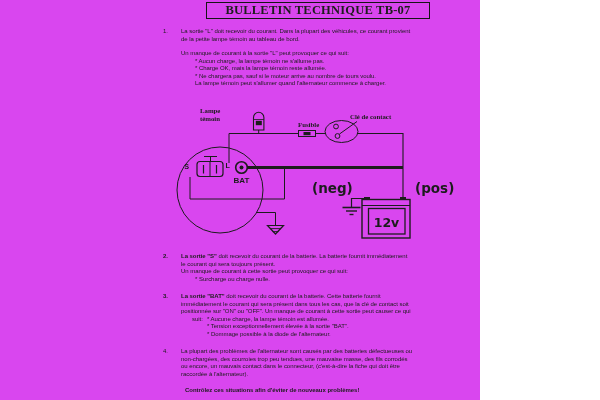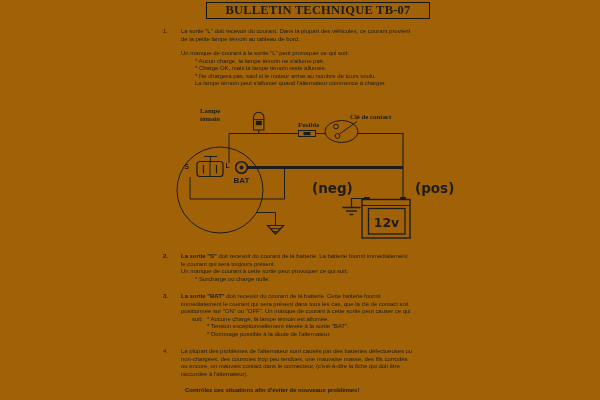--- a/index.html
+++ b/index.html
@@ -1,16 +1,16 @@
 <!DOCTYPE html>
 <html><head>
 <meta charset="utf-8">
 <style>
   html,body{margin:0;padding:0;background:#fff;}
-  .page{position:relative;width:600px;height:400px;background:#a16207;color:#1c1c1c;
+  .page{position:relative;width:480px;height:400px;background:#d946ef;color:#1c1c1c;
         font-family:"Liberation Sans",sans-serif;overflow:hidden;}
   .title-box{position:absolute;left:206px;top:2px;width:222px;height:15px;
              border:1.4px solid #151515;display:flex;align-items:center;justify-content:center;
              font-family:"Liberation Serif",serif;font-weight:bold;font-size:12.5px;letter-spacing:.2px;}
   .ln{position:absolute;font-size:6px;line-height:7.6px;letter-spacing:-.04px;white-space:pre;}
   .num{position:absolute;font-size:6px;}
   .b{font-weight:bold;}
   svg{position:absolute;}
   svg text{fill:#1c1c1c;}
   .dlabel{font-family:"Liberation Serif",serif;font-weight:bold;font-size:6.8px;}

